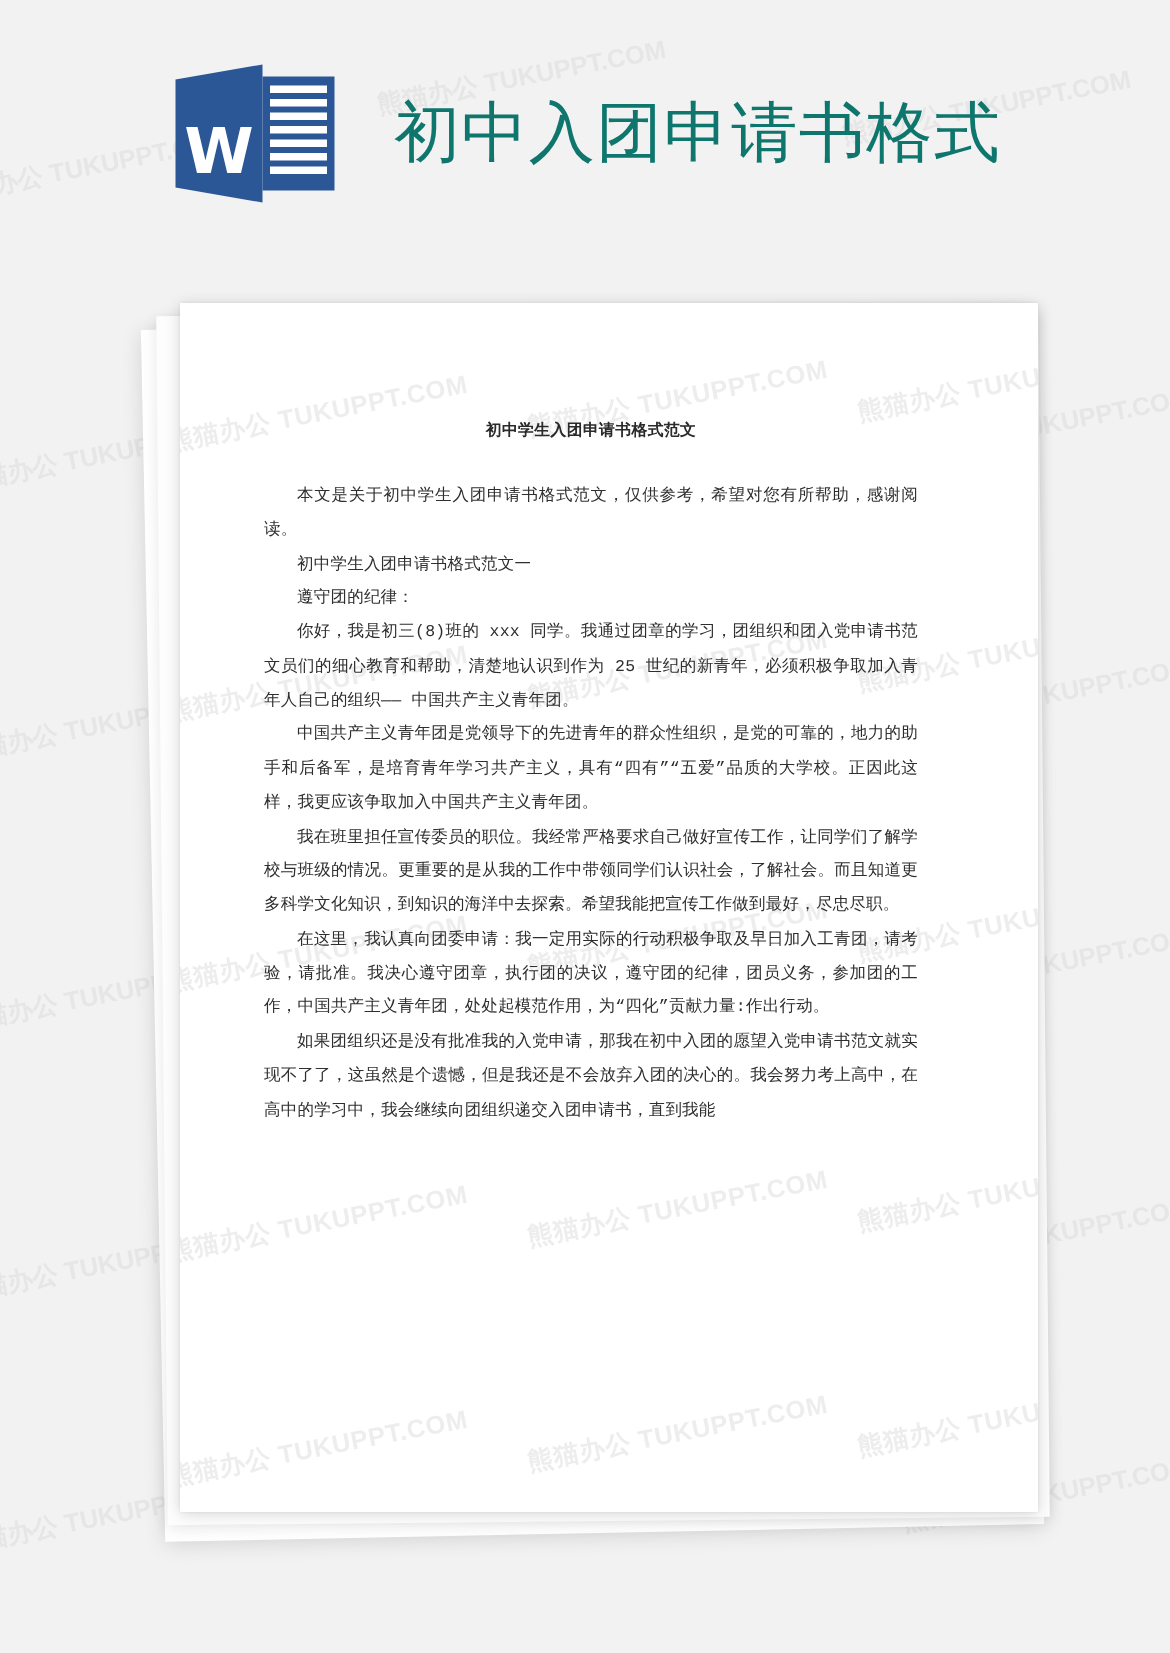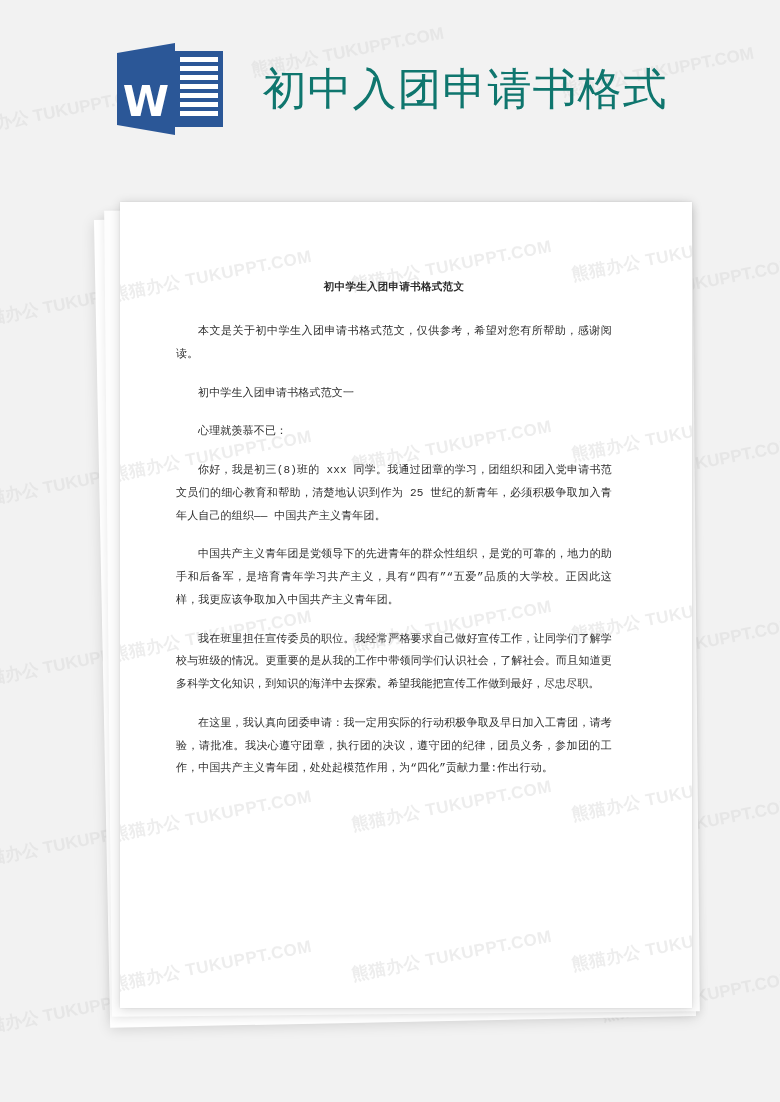--- a/index.html
+++ b/index.html
@@ -146,21 +146,21 @@
   .doc-p {
     font-size: 11px;
     line-height: 2.07;
     text-align: justify;
     text-justify: inter-ideograph;
     margin: 0;
     color: #2e2e2e;
     letter-spacing: 0.15px;
   }
   .indent { text-indent: 2em; }
-  .doc-p + .doc-p { margin-top: 16px; }
+  .doc-p + .doc-p { margin-top: 0; }
 </style>
 </head>
 <body>
 
 <div id="stage">
 
   <div class="wm-bg" style="left:-30px; top:292px;">熊猫办公 TUKUPPT.COM</div>
   <div class="wm-bg" style="left:-30px; top:472px;">熊猫办公 TUKUPPT.COM</div>
   <div class="wm-bg" style="left:-30px; top:652px;">熊猫办公 TUKUPPT.COM</div>
   <div class="wm-bg" style="left:-30px; top:832px;">熊猫办公 TUKUPPT.COM</div>
@@ -223,23 +223,24 @@
         <div class="wm" style="left:-10px;  top:752px;">熊猫办公 TUKUPPT.COM</div>
         <div class="wm" style="left:230px;  top:742px;">熊猫办公 TUKUPPT.COM</div>
         <div class="wm" style="left:450px;  top:732px;">熊猫办公 TUKUPPT.COM</div>
       </div>
 
       <div class="doc-content">
         <div class="doc-heading">初中学生入团申请书格式范文</div>
 
         <p class="doc-p indent">本文是关于初中学生入团申请书格式范文，仅供参考，希望对您有所帮助，感谢阅读。</p>
         <p class="doc-p indent">初中学生入团申请书格式范文一</p>
-        <p class="doc-p indent">心理就羡慕不已：</p>
+        <p class="doc-p indent">遵守团的纪律：</p>
         <p class="doc-p indent">你好，我是初三(8)班的 xxx 同学。我通过团章的学习，团组织和团入党申请书范文员们的细心教育和帮助，清楚地认识到作为 25 世纪的新青年，必须积极争取加入青年人自己的组织—— 中国共产主义青年团。</p>
         <p class="doc-p indent">中国共产主义青年团是党领导下的先进青年的群众性组织，是党的可靠的，地力的助手和后备军，是培育青年学习共产主义，具有“四有”“五爱”品质的大学校。正因此这样，我更应该争取加入中国共产主义青年团。</p>
         <p class="doc-p indent">我在班里担任宣传委员的职位。我经常严格要求自己做好宣传工作，让同学们了解学校与班级的情况。更重要的是从我的工作中带领同学们认识社会，了解社会。而且知道更多科学文化知识，到知识的海洋中去探索。希望我能把宣传工作做到最好，尽忠尽职。</p>
         <p class="doc-p indent">在这里，我认真向团委申请：我一定用实际的行动积极争取及早日加入工青团，请考验，请批准。我决心遵守团章，执行团的决议，遵守团的纪律，团员义务，参加团的工作，中国共产主义青年团，处处起模范作用，为“四化”贡献力量:作出行动。</p>
+        <p class="doc-p indent">如果团组织还是没有批准我的入党申请，那我在初中入团的愿望入党申请书范文就实现不了了，这虽然是个遗憾，但是我还是不会放弃入团的决心的。我会努力考上高中，在高中的学习中，我会继续向团组织递交入团申请书，直到我能</p>
       </div>
 
     </div>
   </div>
 
 </div>
 
 </body></html>

